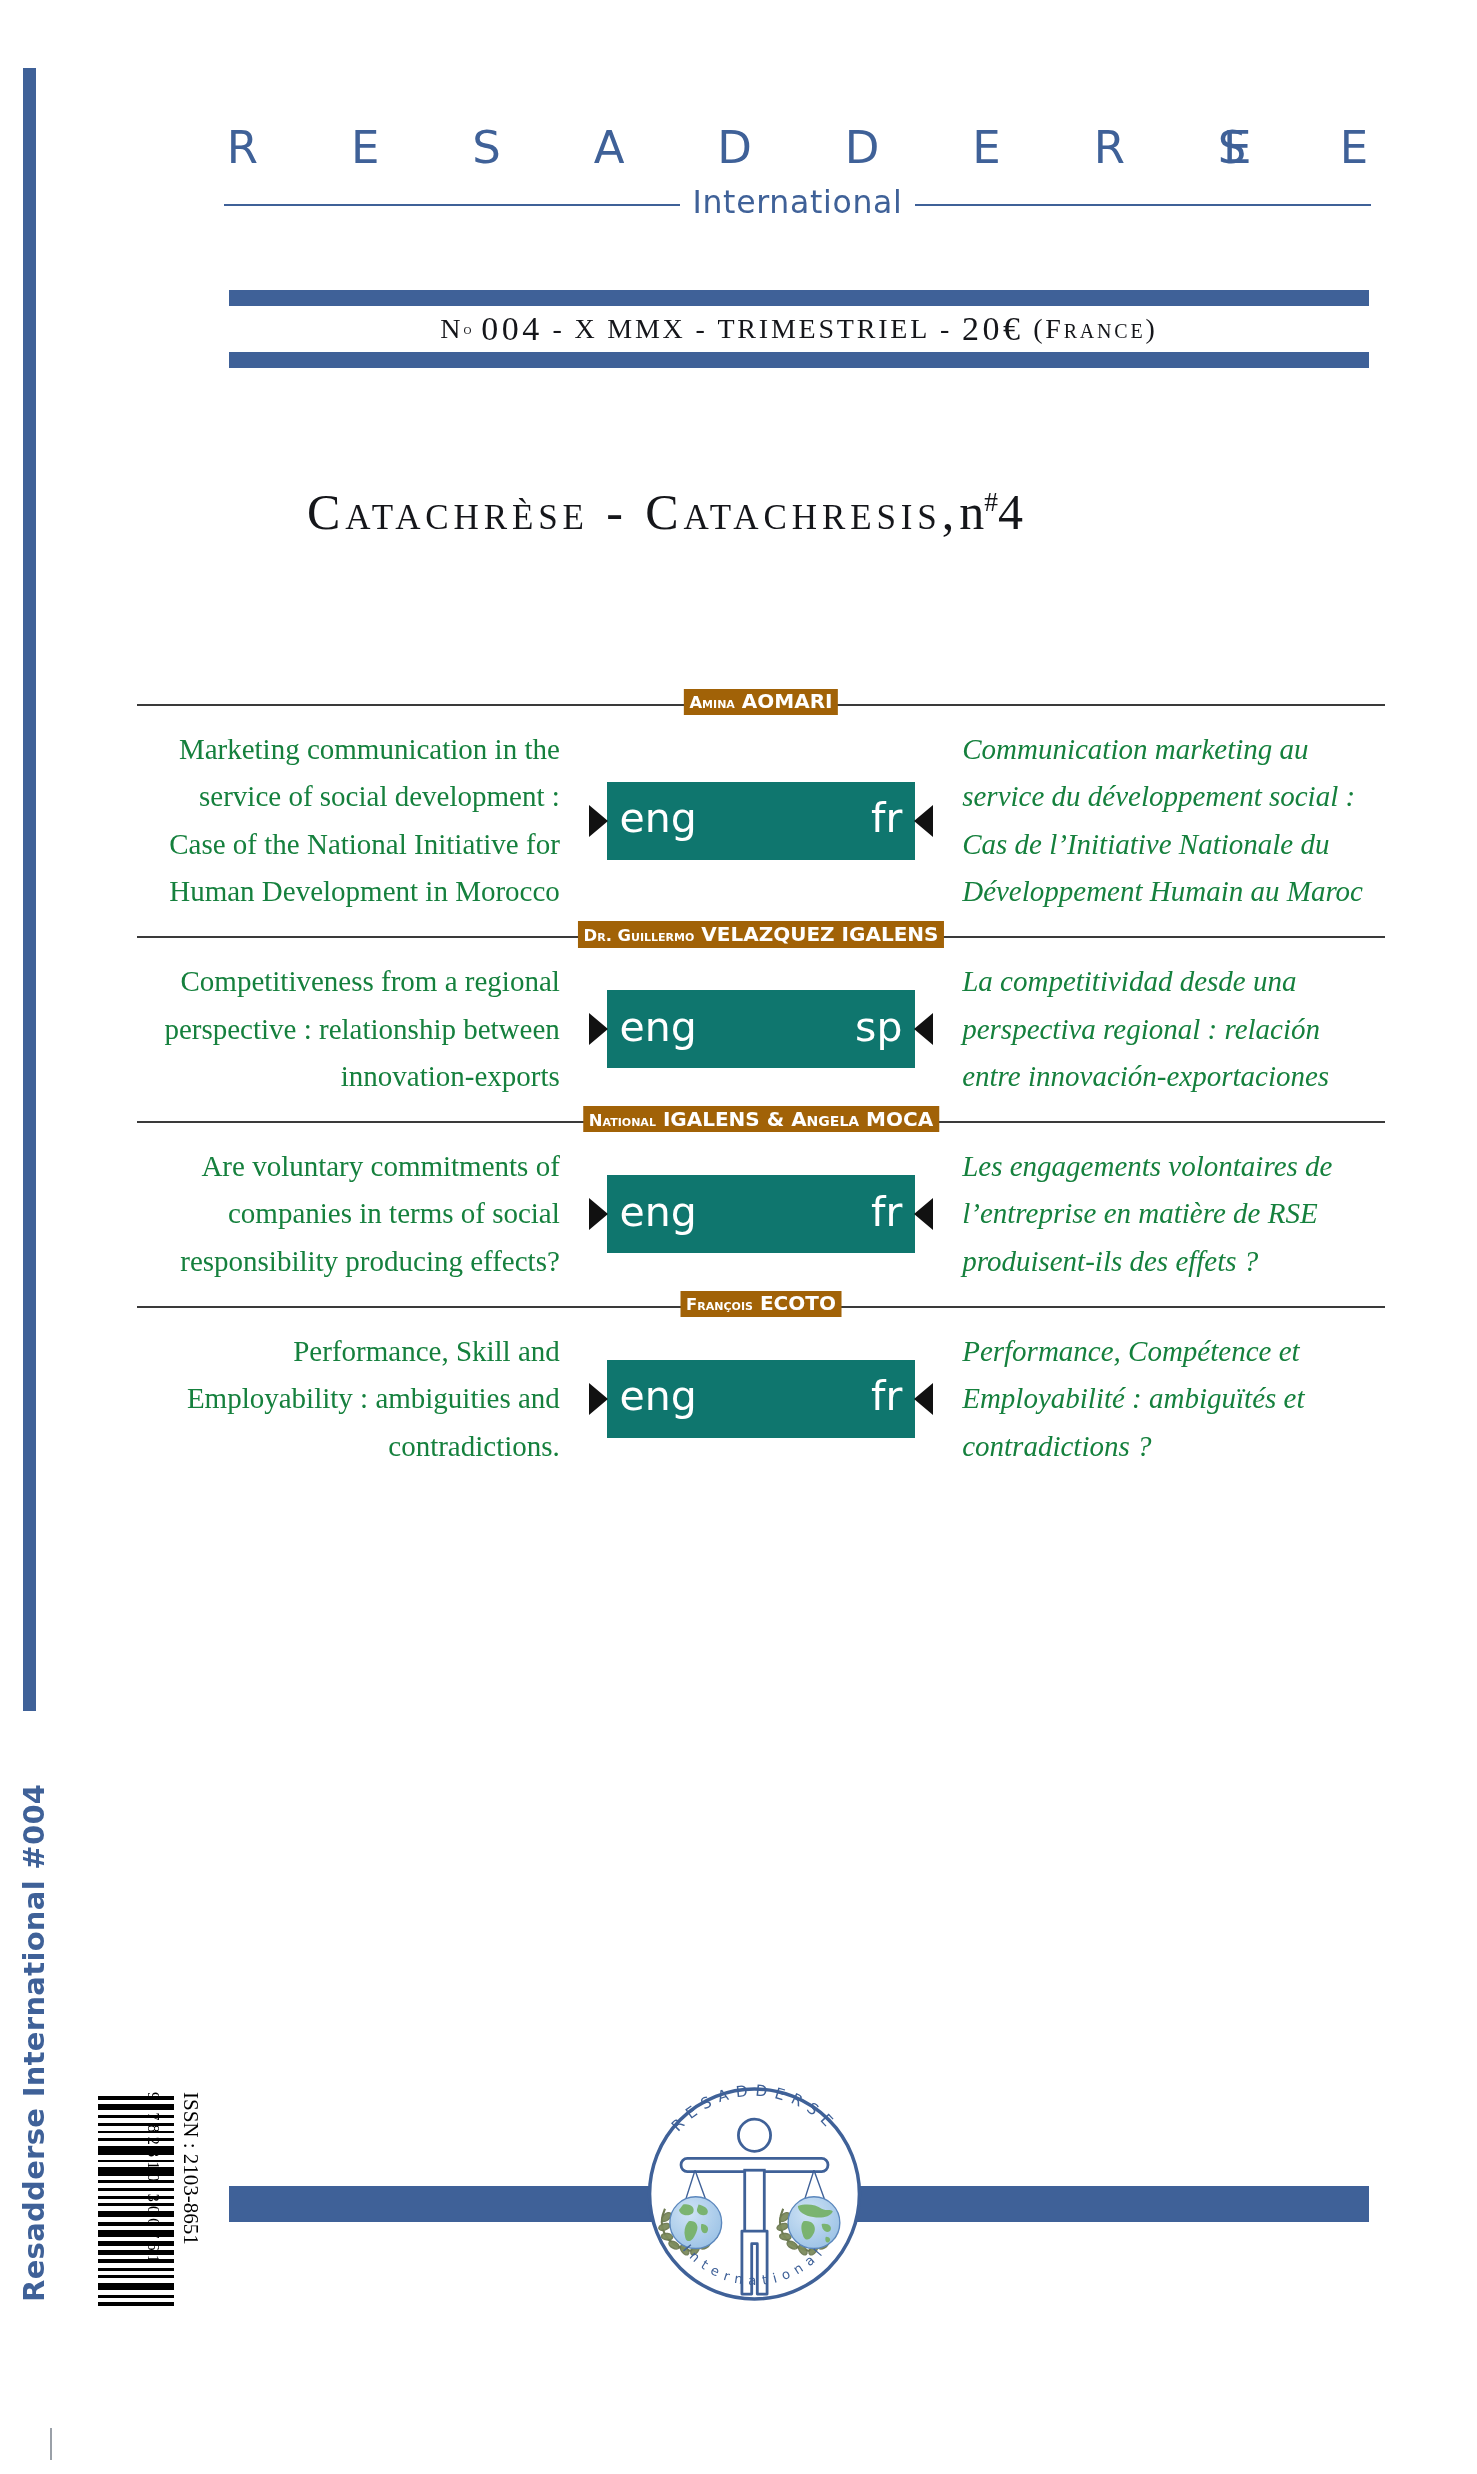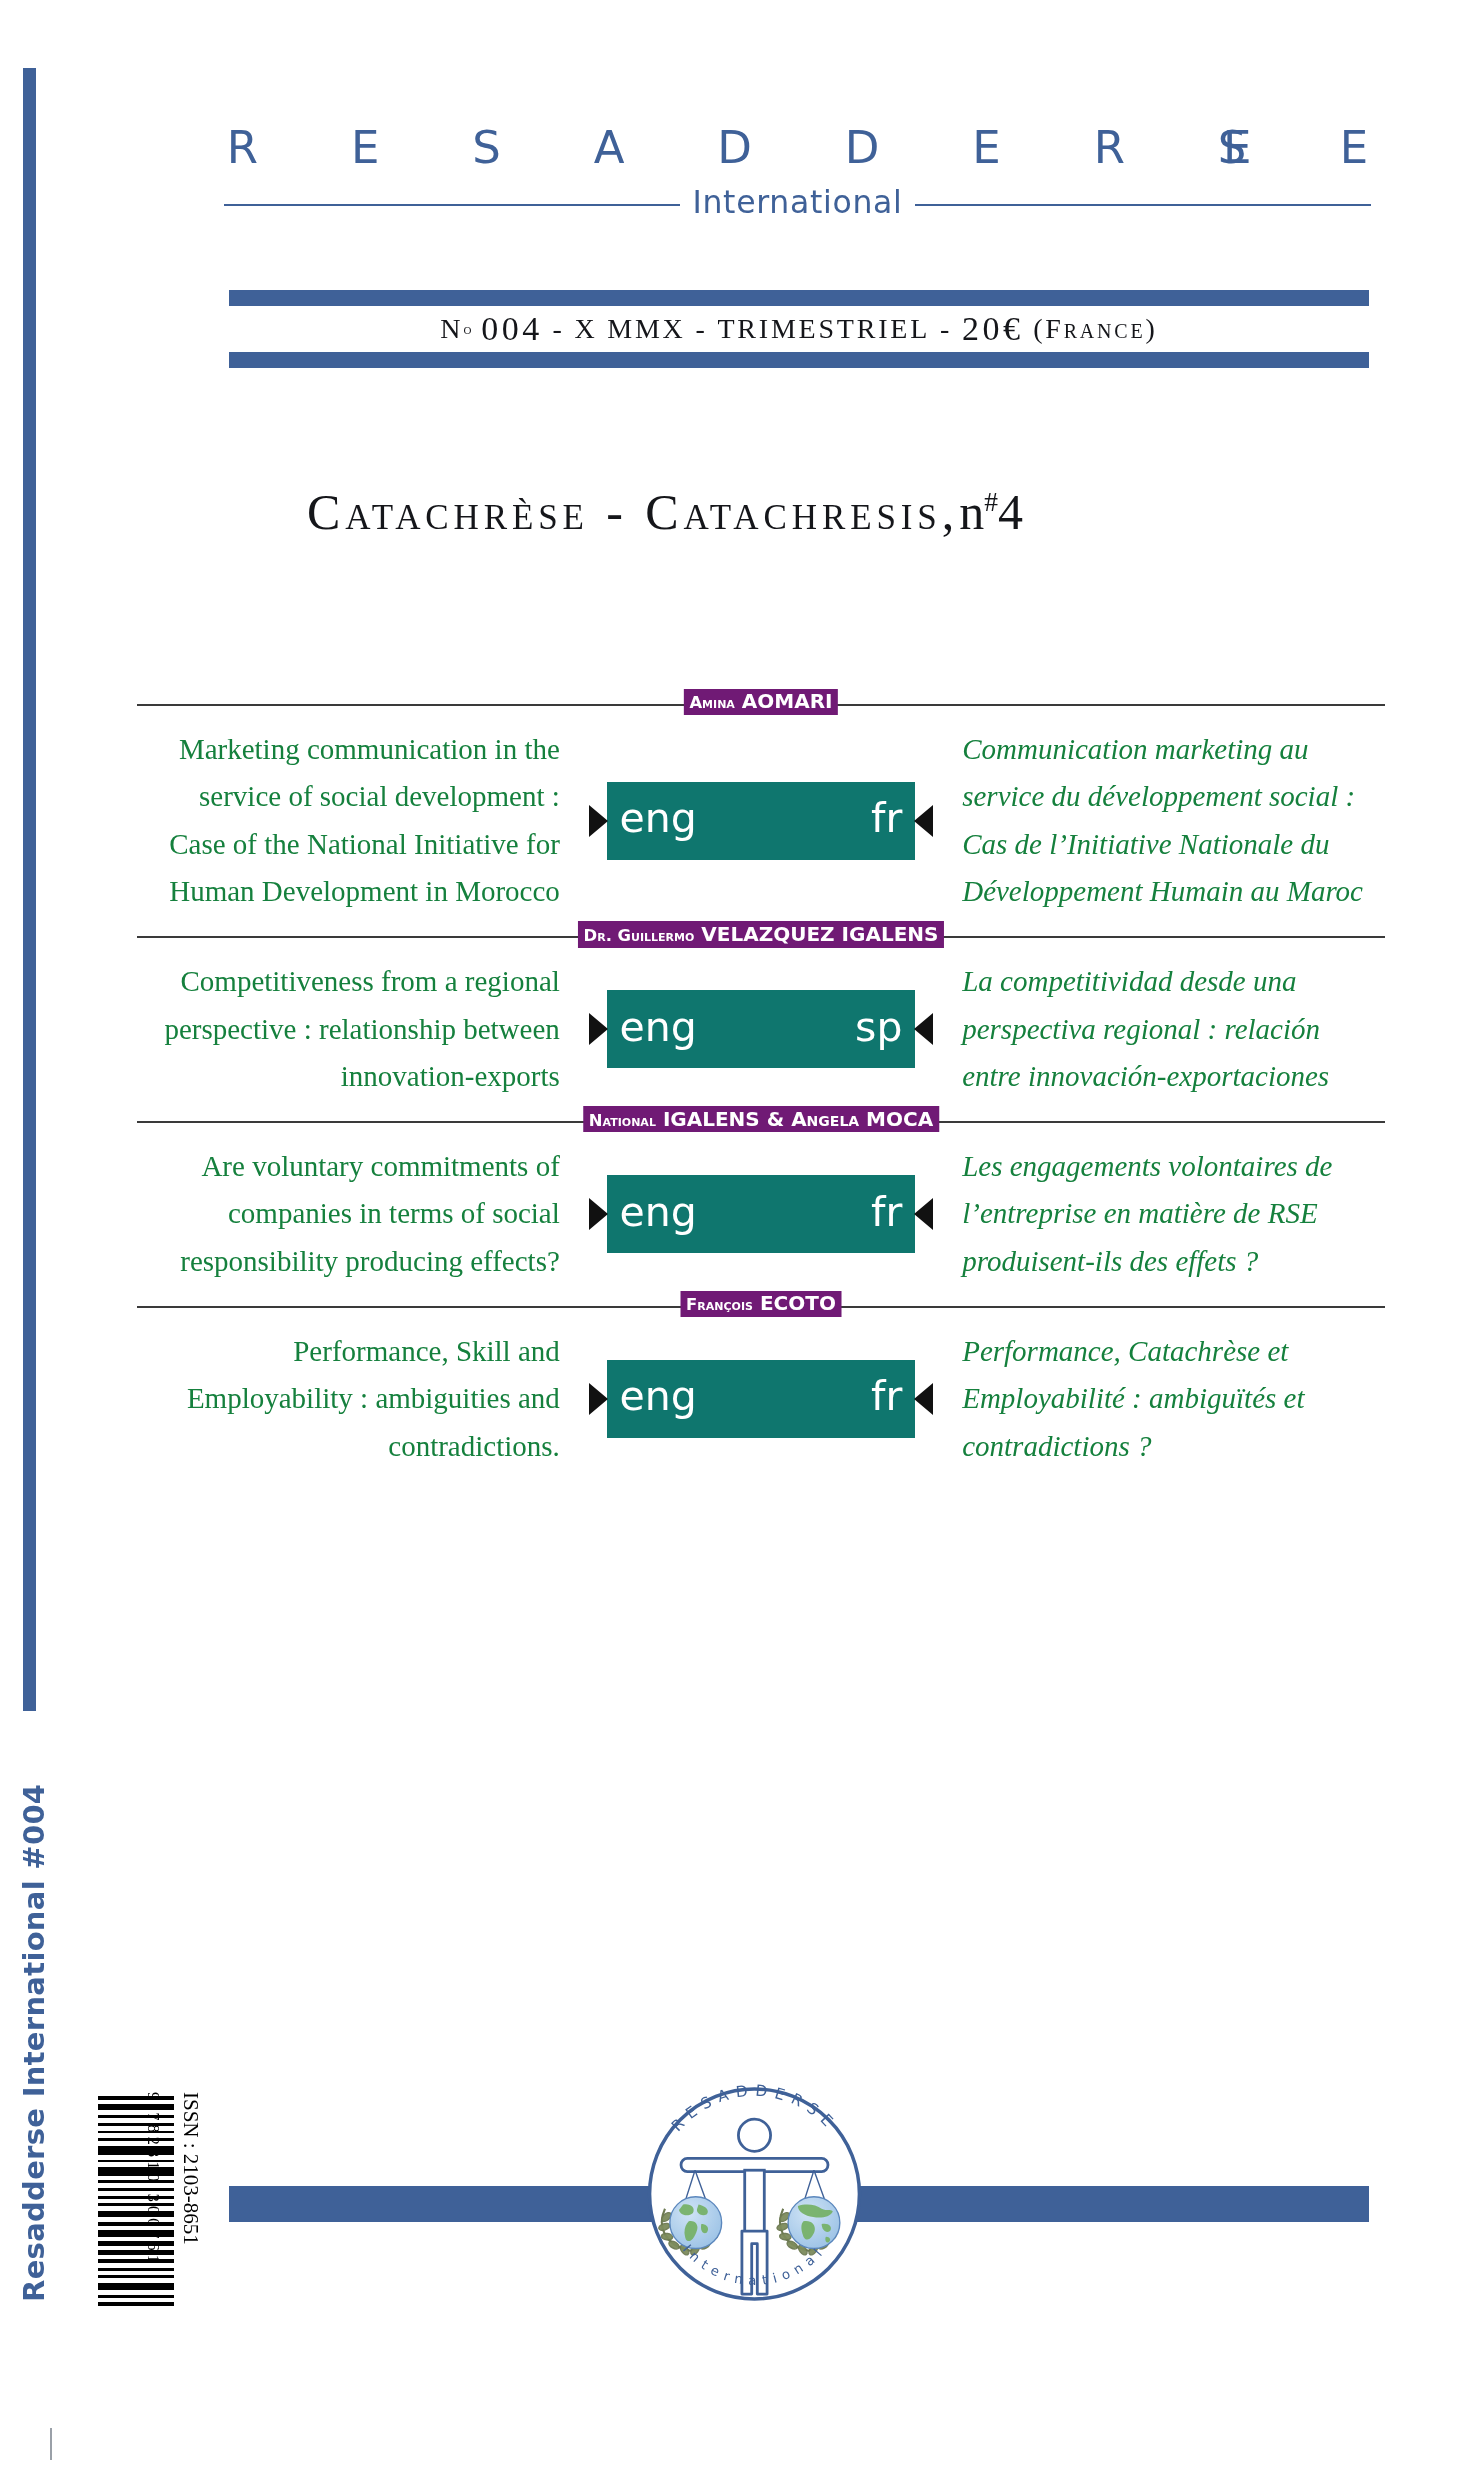--- a/index.html
+++ b/index.html
@@ -169,21 +169,21 @@
     top: 14.7px;
     width: 100%;
     height: 2.1px;
     background: #3a3a3a;
   }
   .author-badge {
     position: absolute;
     left: 50%;
     top: 0;
     transform: translateX(-50%);
-    background: #701a75;
+    background: #a16207;
     color: #ffffff;
     padding: 1.4px 5.6px 2.8px 5.6px;
     font-family: "DejaVu Sans", sans-serif;
     font-weight: 700;
     font-size: 20px;
     font-variant: small-caps;
     letter-spacing: 0px;
     line-height: 1.1;
     white-space: nowrap;
     transform-origin: center;
@@ -457,21 +457,21 @@
       <div class="art-body">
         <div class="art-col eng">Performance, Skill and Employability : ambiguities and contradictions.</div>
         <div class="art-mid">
           <div class="lang-chip">
             <span class="arrow-l"></span>
             <span class="lang">eng</span>
             <span class="lang">fr</span>
             <span class="arrow-r"></span>
           </div>
         </div>
-        <div class="art-col alt">Performance, Catachrèse et Employabilité : ambiguïtés et contradictions ?</div>
+        <div class="art-col alt">Performance, Compétence et Employabilité : ambiguïtés et contradictions ?</div>
       </div>
     </div>
 
   </div>
 
   <div id="footer-bar"></div>
 
   <div id="logo">
     <svg viewBox="0 0 376 394" xmlns="http://www.w3.org/2000/svg" aria-hidden="true">
       <defs>

